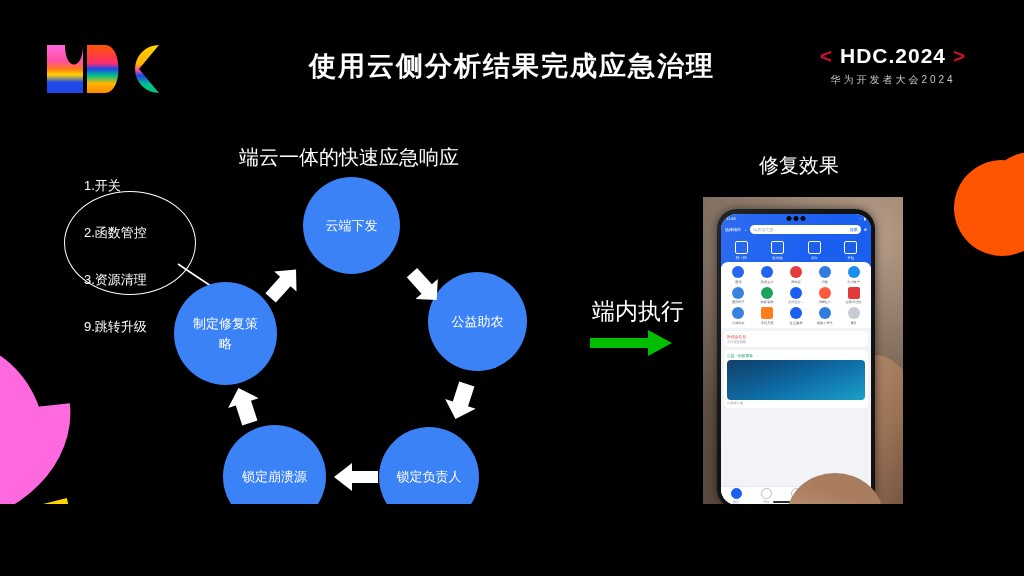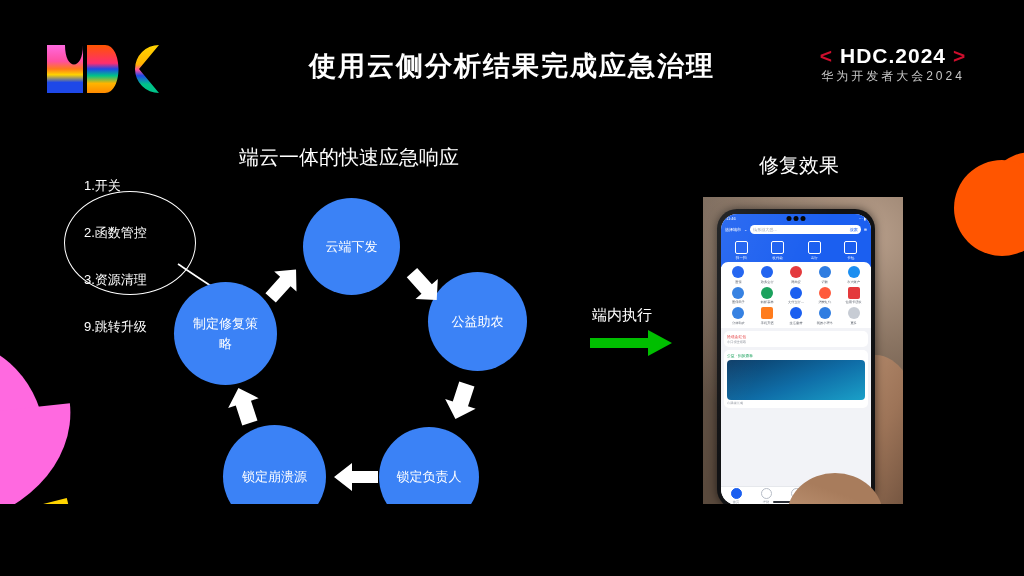--- a/index.html
+++ b/index.html
@@ -94,22 +94,23 @@
   #hdc-brand .line1 {
     color: #ffffff;
     font-size: 21px;
     font-weight: bold;
     letter-spacing: 1px;
     white-space: nowrap;
   }
   #hdc-brand .bracket { color: #CE0E2D; font-weight: bold; }
   #hdc-brand .line2 {
     color: #c8c8c8;
-    font-size: 12px;
+    font-size: 10px;
     letter-spacing: 3px;
+    margin-top: 5px;
     white-space: nowrap;
   }
 
   
   .section-heading {
     position: absolute;
     color: #ffffff;
     font-size: 20px;
     white-space: nowrap;
     text-align: center;
@@ -125,21 +126,21 @@
     color: #ffffff;
     display: flex;
     align-items: center;
     justify-content: center;
     text-align: center;
     font-size: 13px;
     line-height: 1.5;
     padding: 0 14px;
     box-sizing: border-box;
   }
-  #node-0 { left: 303px; top: 198px; width: 97px; height: 97px; }
+  #node-0 { left: 303px; top: 177px; width: 97px; height: 97px; }
   #node-1 { left: 428px; top: 272px; width: 99px; height: 99px; }
   #node-2 { left: 379px; top: 427px; width: 100px; height: 100px; }
   #node-3 { left: 223px; top: 425px; width: 103px; height: 103px; }
   #node-4 { left: 174px; top: 282px; width: 103px; height: 103px; }
 
   
   .arrow { position: absolute; }
 
   
   #callout {
@@ -171,23 +172,23 @@
     font-size: 13px;
     line-height: 1.45;
     white-space: nowrap;
     margin-top: 28px;
   }
 
   
   #green-label {
     position: absolute;
     left: 592px;
-    top: 306px;
-    color: #ffffff;
-    font-size: 15px;
+    top: 296px;
+    color: #ffffff;
+    font-size: 23px;
     white-space: nowrap;
   }
   #green-arrow { position: absolute; left: 590px; top: 330px; }
 
   
   #phone-photo {
     position: absolute;
     left: 703px;
     top: 197px;
     width: 200px;

